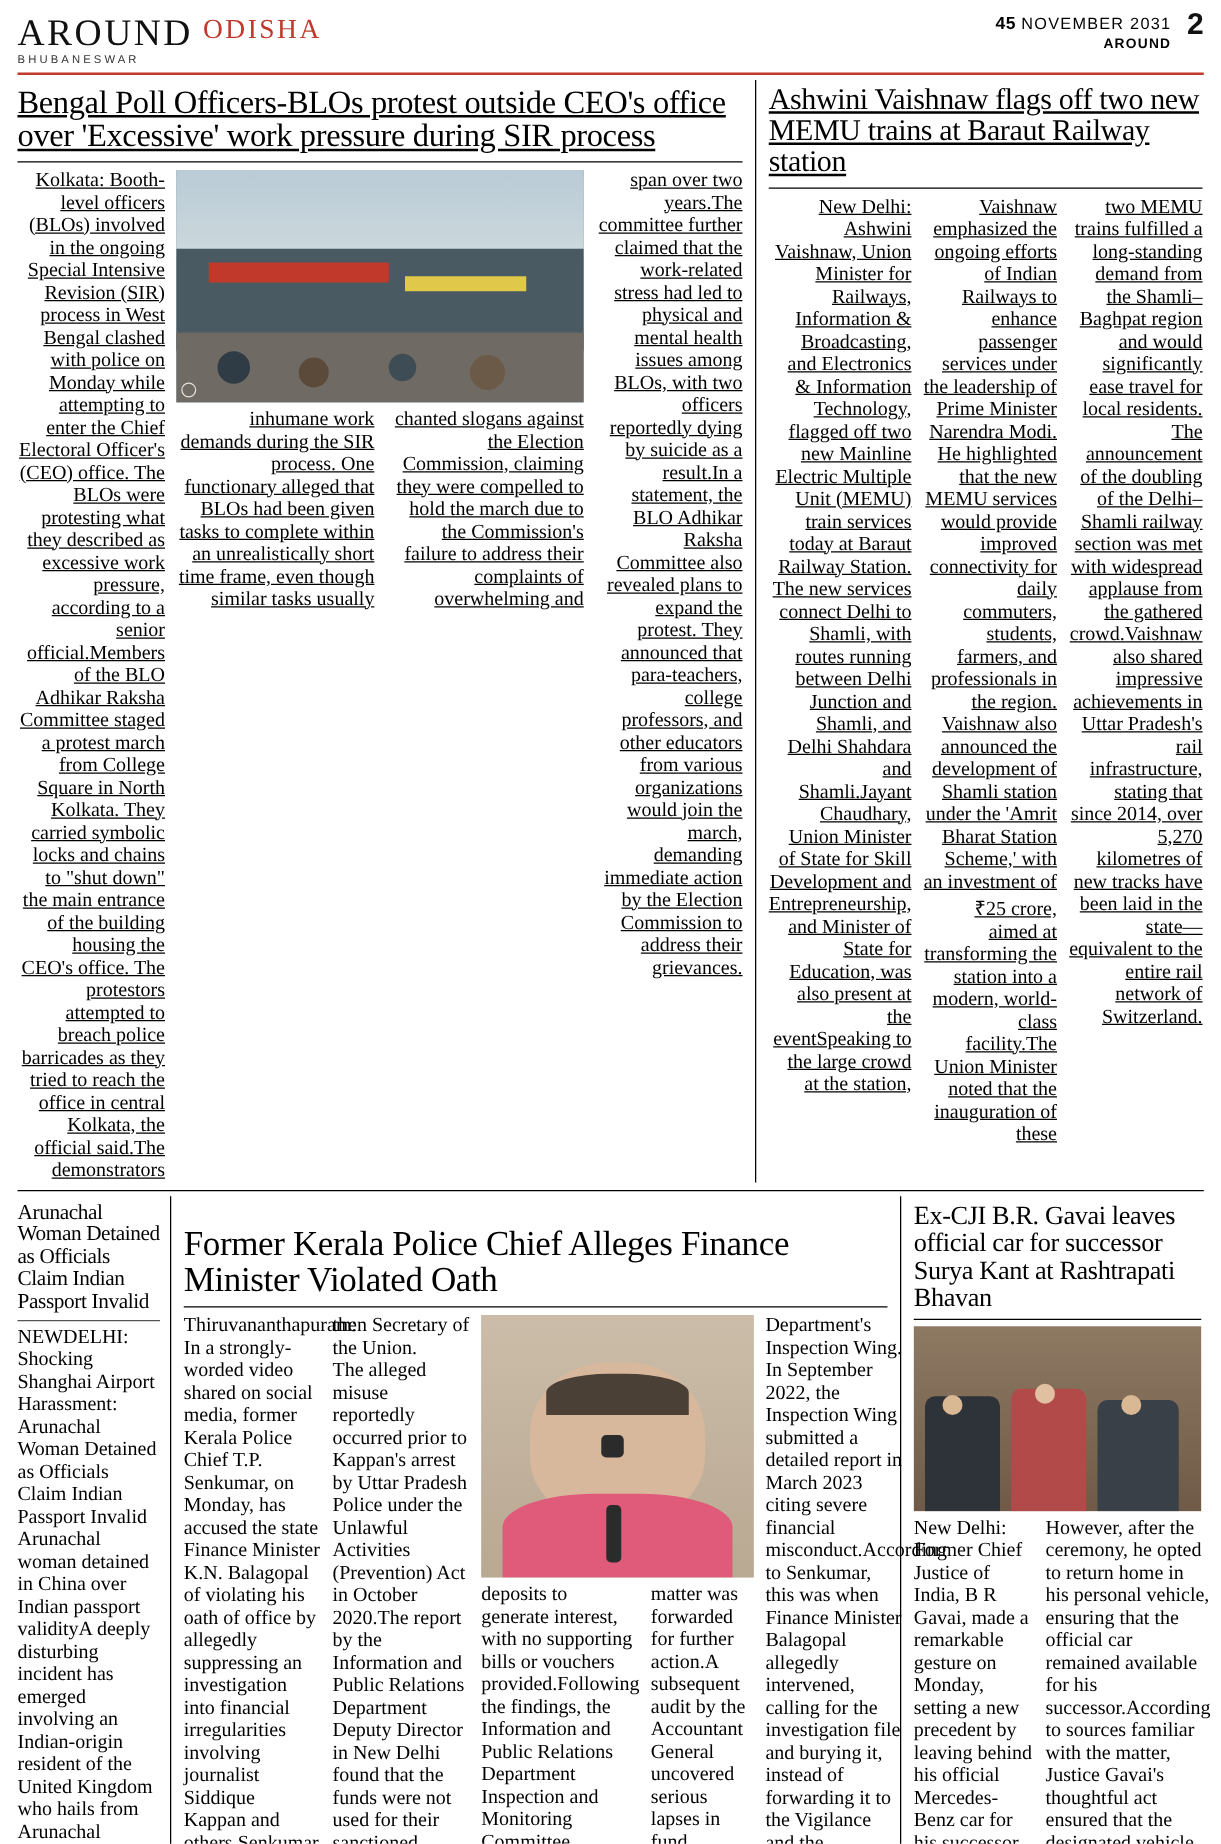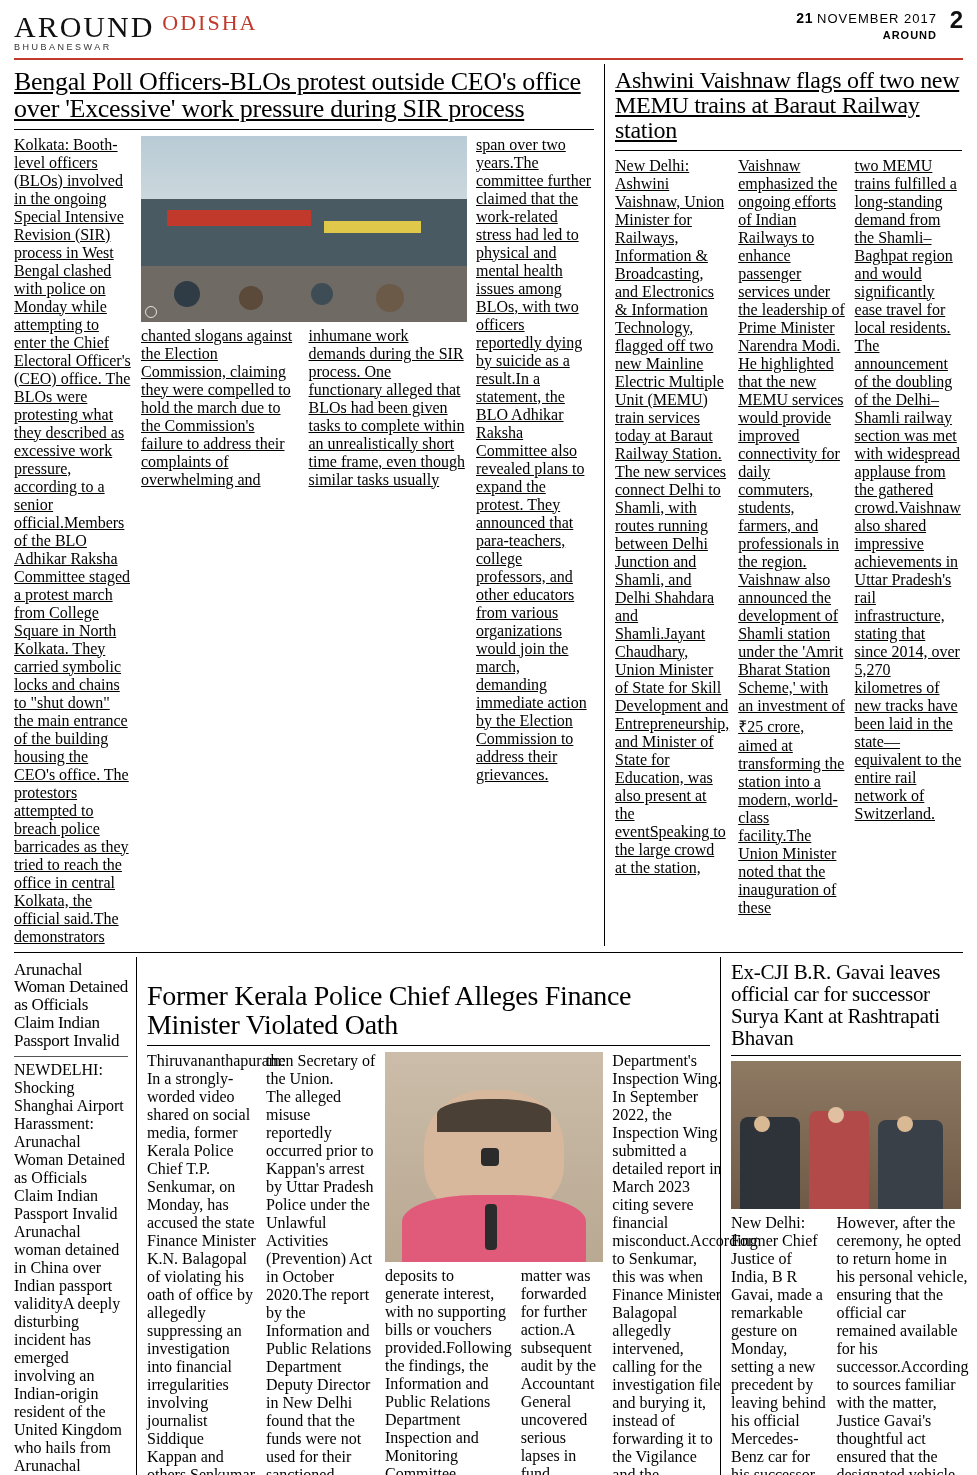--- a/index.html
+++ b/index.html
@@ -93,21 +93,21 @@
 
   
   .section { padding-top: 4px; }
 
   
   .s1 { display:flex;text-decoration:underline; }
   .s1-left { width: 590px; padding-right: 10px; }
   .s1-right { width: 358px; padding-left: 10px; border-left: 1px solid #000; }
 
   .s1-left-cols { display:flex; gap:9px; }
-  .c { flex:1; }
+  .c { flex:1;text-align:right; }
 
   .photo {
     width: 100%;
     background: #8fa3b0;
     position: relative;
     overflow: hidden;
   }
   .photo .sky { position:absolute; left:0; right:0; top:0; height:38%; background:linear-gradient(#b9cbd6,#cdd9dd); }
   .photo .ground { position:absolute; left:0; right:0; bottom:0; height:30%; background:#6f6a63; }
   .photo .crowd { position:absolute; left:0; right:0; bottom:22%; height:44%; background:#4a5a62; }
@@ -144,22 +144,22 @@
   <div class="masthead">
     <div class="logo-wrap">
       <div class="logo-row">
         <span class="logo-around">AROUND</span>
         <span class="logo-odisha">ODISHA</span>
       </div>
       <div class="logo-sub">BHUBANESWAR</div>
     </div>
     <div class="date-block">
       <div class="date-line">
-        <span class="dnum">21</span>
-        <span class="dmon">NOVEMBER 2017</span>
+        <span class="dnum">45</span>
+        <span class="dmon">NOVEMBER 2031</span>
       </div>
       <div class="day-line">AROUND</div>
       <div class="page-num">2</div>
     </div>
   </div>
 
   <div class="s1 section">
 
     <div class="s1-left">
       <h1 class="hl hl-xl">Bengal Poll Officers-BLOs protest outside CEO's office over 'Excessive' work pressure during SIR process</h1>
@@ -176,24 +176,24 @@
             <div class="banner" style="left:8%;top:40%;width:44%;height:16px;"></div>
             <div class="banner" style="left:56%;top:46%;width:30%;height:12px;background:#e0c84a;"></div>
             <div class="blob" style="left:10%;bottom:8%;width:26px;height:26px;"></div>
             <div class="blob" style="left:30%;bottom:6%;width:24px;height:24px;background:#5b4a3a;"></div>
             <div class="blob" style="left:52%;bottom:9%;width:22px;height:22px;background:#3e4d55;"></div>
             <div class="blob" style="left:72%;bottom:5%;width:28px;height:28px;background:#6b5a48;"></div>
             <div class="photo-badge"></div>
           </div>
           <div style="display:flex;gap:9px;">
             <div style="flex:1;">
+              <div class="bodytext">inhumane work demands during the SIR process. One functionary alleged that BLOs had been given tasks to complete within an unrealistically short time frame, even though similar tasks usually</div>
+            </div>
+            <div style="flex:1;">
               <div class="bodytext">chanted slogans against the Election Commission, claiming they were compelled to hold the march due to the Commission's failure to address their complaints of overwhelming and</div>
-            </div>
-            <div style="flex:1;">
-              <div class="bodytext">inhumane work demands during the SIR process. One functionary alleged that BLOs had been given tasks to complete within an unrealistically short time frame, even though similar tasks usually</div>
             </div>
           </div>
         </div>
         <div class="c" style="width:118px;flex:0 0 118px;">
           <div class="bodytext">span over two years.The committee further claimed that the work-related stress had led to physical and mental health issues among BLOs, with two officers reportedly dying by suicide as a result.In a statement, the BLO Adhikar Raksha Committee also revealed plans to expand the protest. They announced that para-teachers, college professors, and other educators from various organizations would join the march, demanding immediate action by the Election Commission to address their grievances.</div>
         </div>
       </div>
     </div>
 
     <div class="s1-right">

